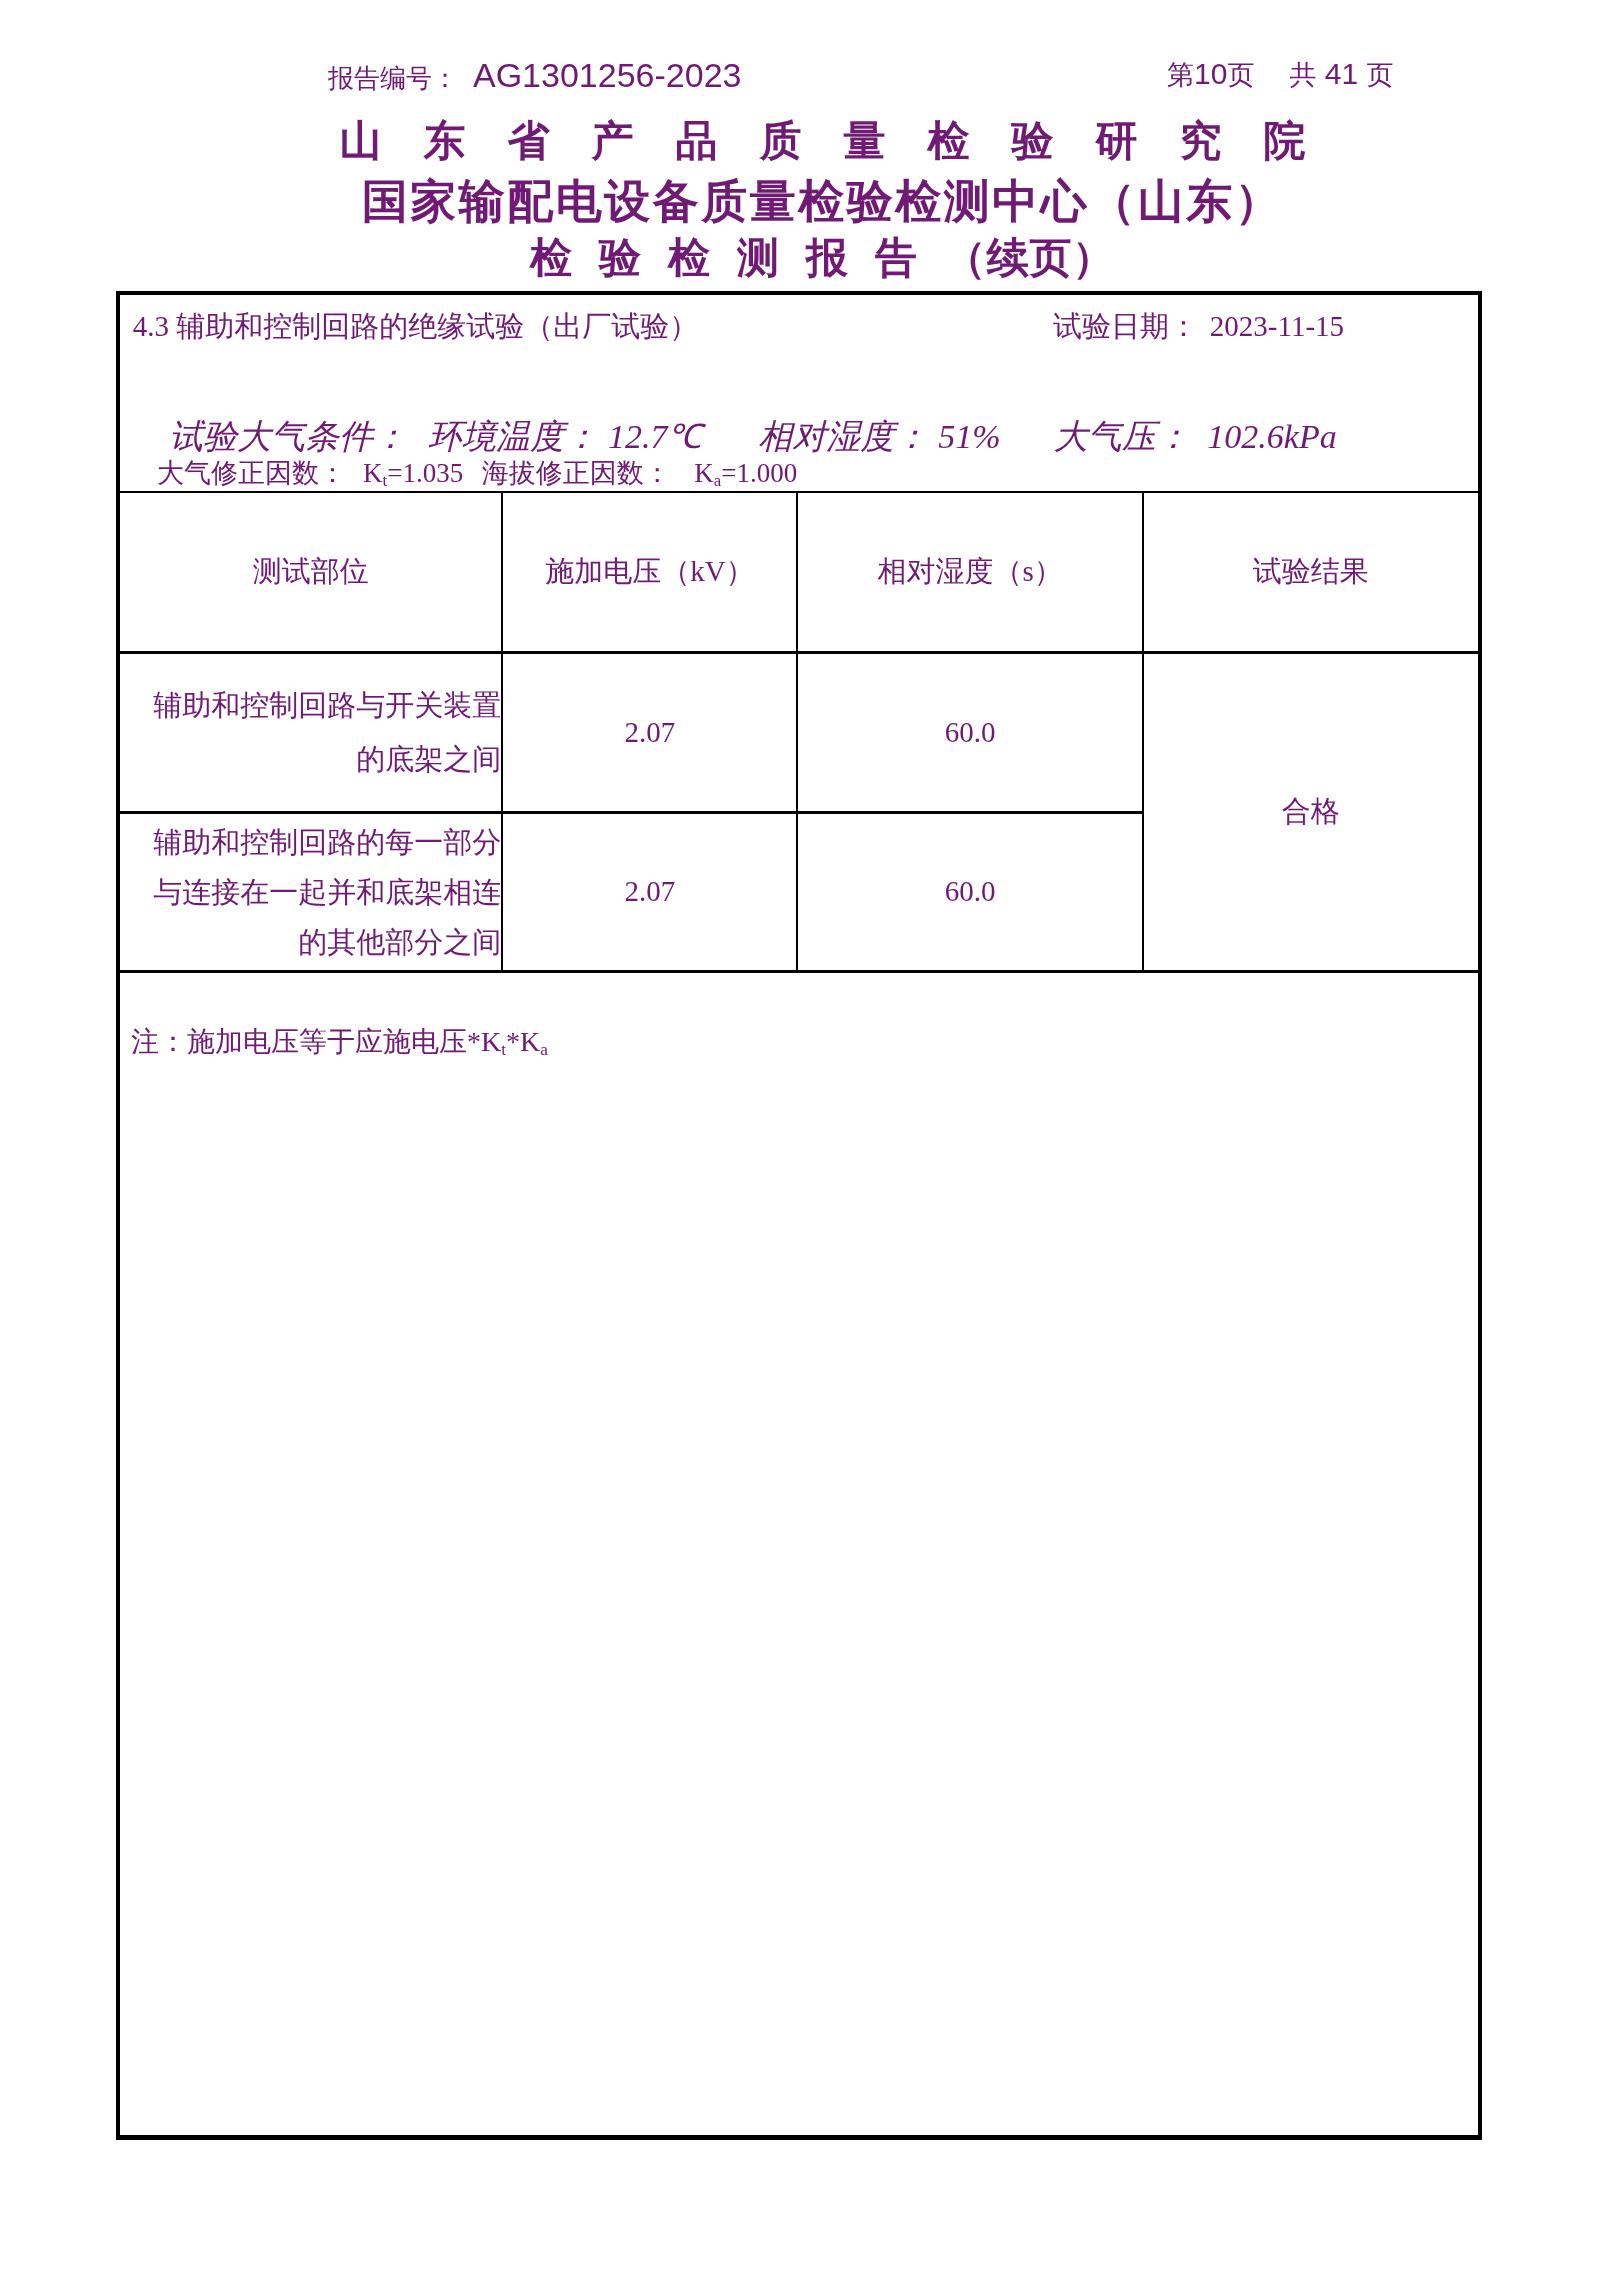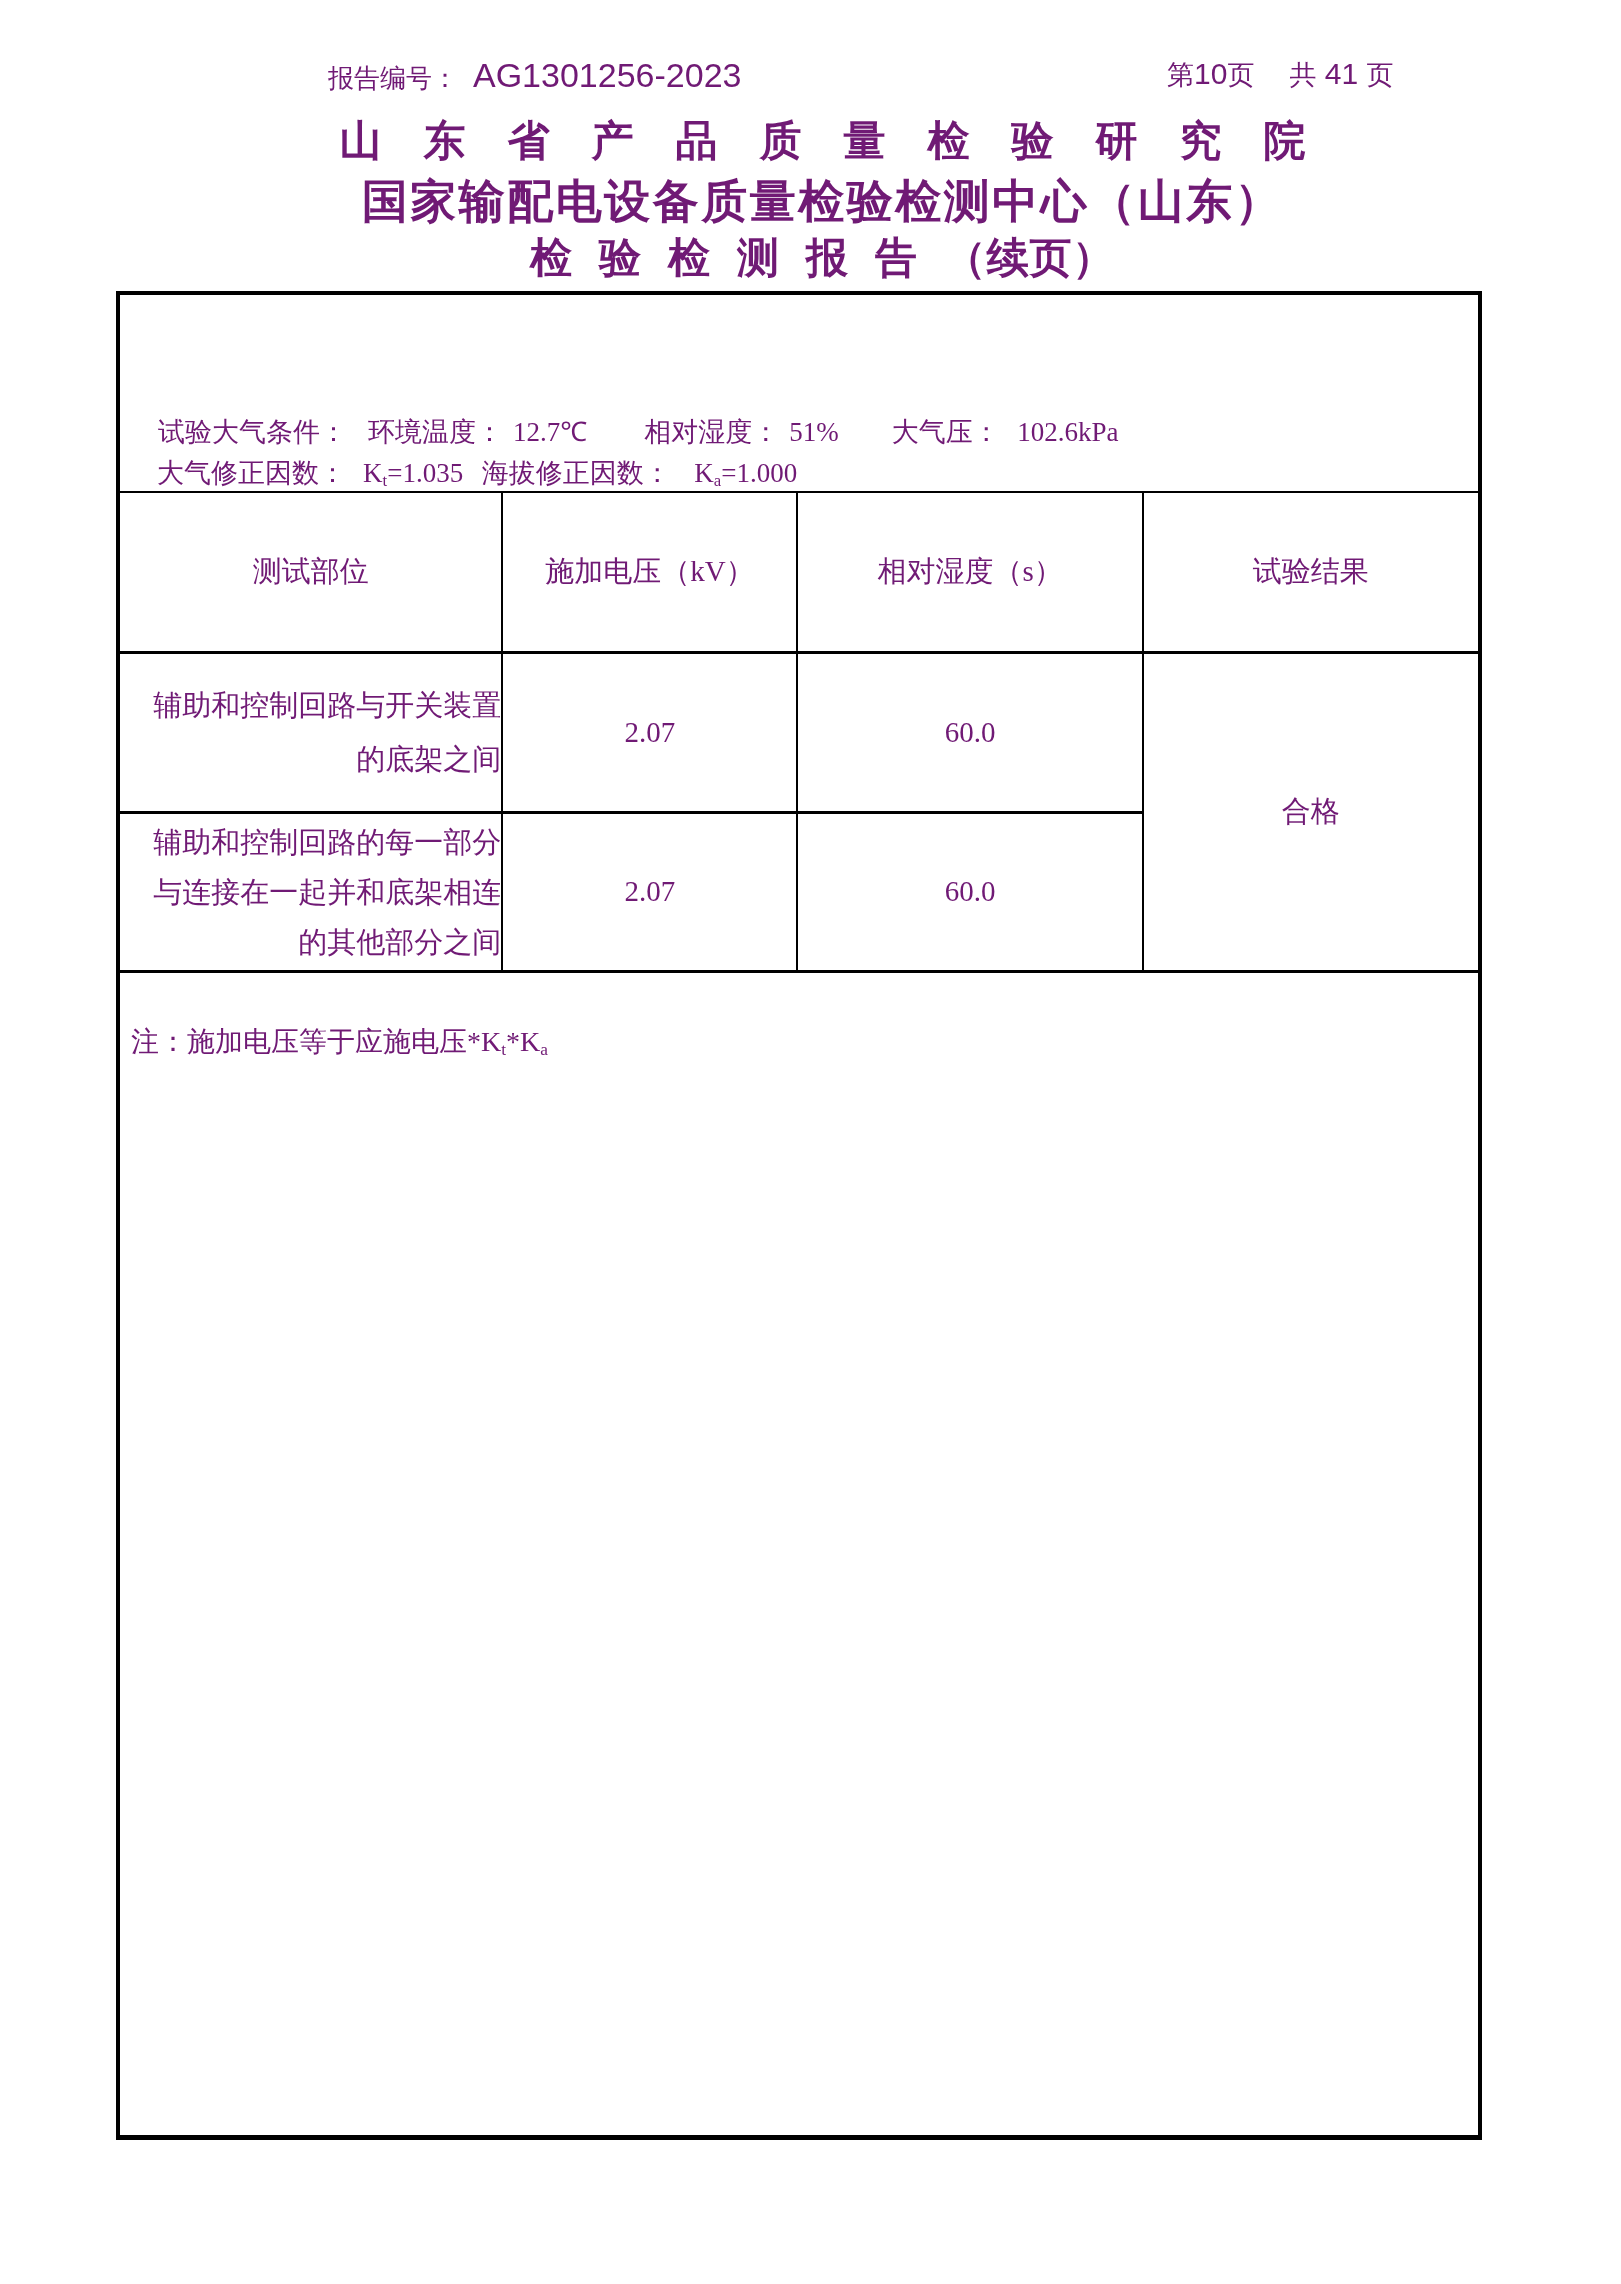--- a/index.html
+++ b/index.html
@@ -37,21 +37,21 @@
     width:1366px; height:1849px;
     border:4.2px solid #000; border-bottom-width:5px;
     box-sizing:border-box;
   }
 
   .section-row { position:absolute; top:11.8px; left:0; right:0; height:39px; font-size:29px; }
   .sec-title { position:absolute; left:12.7px; top:0; white-space:nowrap; }
   .sec-date  { position:absolute; left:933px; top:0; white-space:nowrap; }
   .sec-date .dval { margin-left:11.8px; }
 
-  .cond1 { position:absolute; top:117px; left:38px; font-size:27px; white-space:nowrap; }
+  .cond1 { position:absolute; top:117px; left:49px; font-size:34px; white-space:nowrap;font-style:italic; }
   .cond2 { position:absolute; top:160px; left:37px; font-size:27px; white-space:nowrap; }
   .ml12 { margin-left:10px; }  .ml20 { margin-left:17px; }
   .ml22 { margin-left:18.6px; }  .ml25 { margin-left:21px; }
   .ml28 { margin-left:23.6px; }  .ml63 { margin-left:53px; }
   .ml68 { margin-left:57px; }  .ml21 { margin-left:17.7px; }
   .sub { font-size:0.62em; vertical-align:-0.22em; }
 
   
   table.tbl {
     position:absolute; top:196px; left:0;
@@ -91,20 +91,26 @@
   </div>
 
   <div class="title1">山东省产品质量检验研究院</div>
   <div class="title2">国家输配电设备质量检验检测中心（山东）</div>
   <div class="title3">
     <span class="t3m">检验检测报告</span><span class="t3s">（续页）</span>
   </div>
 
   <div class="box">
 
+    <div class="section-row">
+      <span class="sec-title">4.3 辅助和控制回路的绝缘试验（出厂试验）</span>
+      <span class="sec-date">
+        <span>试验日期：</span><span class="dval">2023-11-15</span>
+      </span>
+    </div>
 
     <div class="cond1">
       <span>试验大气条件：</span><span class="ml25">环境温度：</span><span class="ml12">12.7℃</span><span class="ml68">相对湿度：</span><span class="ml12">51%</span><span class="ml63">大气压：</span><span class="ml21">102.6kPa</span>
     </div>
 
     <div class="cond2">
       <span>大气修正因数：</span><span class="ml20">K</span><span class="sub">t</span><span>=1.035</span><span class="ml22">海拔修正因数：</span><span class="ml28">K</span><span class="sub">a</span><span>=1.000</span>
     </div>
 
     <table class="tbl">

